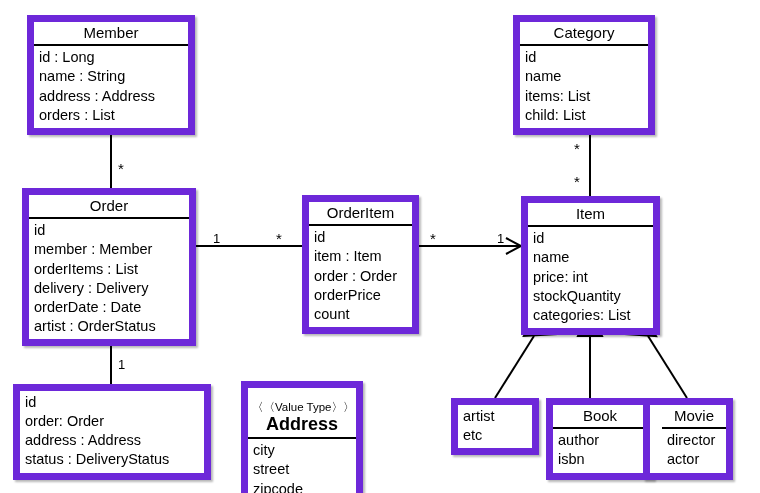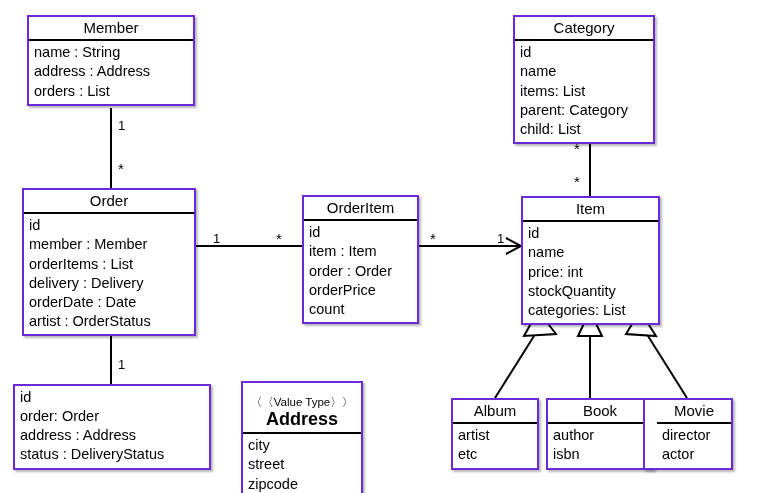--- a/index.html
+++ b/index.html
@@ -12,21 +12,21 @@
     width: 760px;
     height: 493px;
     background: #ffffff;
     font-family: "Liberation Sans", sans-serif;
     overflow: hidden;
   }
   
   .uml-class {
     position: absolute;
     background: #ffffff;
-    border: 2px solid #6d28d9;
+    border: 7px solid #6d28d9;
     box-sizing: border-box;
     box-shadow: 2px 2px 2px rgba(0,0,0,0.28);
   }
   .uml-header {
     text-align: center;
     font-size: 15px;
     color: #000000;
     padding: 2px 4px 3px 4px;
     border-bottom: 2px solid #000000;
     line-height: 1.15;
@@ -115,20 +115,21 @@
 
   <span class="mult star" style="left:574px; top:141px;">*</span>
   <span class="mult star" style="left:574px; top:174px;">*</span>
 
   <span class="mult" style="left:118px; top:324px;">1</span>
   <span class="mult" style="left:118px; top:358px;">1</span>
 
   <div class="uml-class" style="left:27px; top:15px; width:168px;">
     <div class="uml-header">Member</div>
     <div class="uml-attrs">
+      <div class="attr">id : Long</div>
       <div class="attr">name : String</div>
       <div class="attr">address : Address</div>
       <div class="attr">orders : List</div>
     </div>
   </div>
 
   <div class="uml-class" style="left:22px; top:188px; width:174px;">
     <div class="uml-header">Order</div>
     <div class="uml-attrs">
       <div class="attr">id</div>
@@ -161,21 +162,20 @@
       <div class="attr">categories: List</div>
     </div>
   </div>
 
   <div class="uml-class" style="left:513px; top:15px; width:142px;">
     <div class="uml-header">Category</div>
     <div class="uml-attrs">
       <div class="attr">id</div>
       <div class="attr">name</div>
       <div class="attr bold">items: List</div>
-      <div class="attr bold">parent: Category</div>
       <div class="attr bold">child: List</div>
     </div>
   </div>
 
   <div class="uml-class" style="left:13px; top:384px; width:198px;">
     <div class="uml-attrs">
       <div class="attr">id</div>
       <div class="attr">order: Order</div>
       <div class="attr">address : Address</div>
       <div class="attr">status : DeliveryStatus</div>
@@ -188,21 +188,20 @@
       <span class="type-name">Address</span>
     </div>
     <div class="uml-attrs">
       <div class="attr">city</div>
       <div class="attr">street</div>
       <div class="attr">zipcode</div>
     </div>
   </div>
 
   <div class="uml-class" style="left:451px; top:398px; width:88px;">
-    <div class="uml-header">Album</div>
     <div class="uml-attrs">
       <div class="attr">artist</div>
       <div class="attr">etc</div>
     </div>
   </div>
 
   <div class="uml-class" style="left:546px; top:398px; width:108px;">
     <div class="uml-header">Book</div>
     <div class="uml-attrs">
       <div class="attr">author</div>

